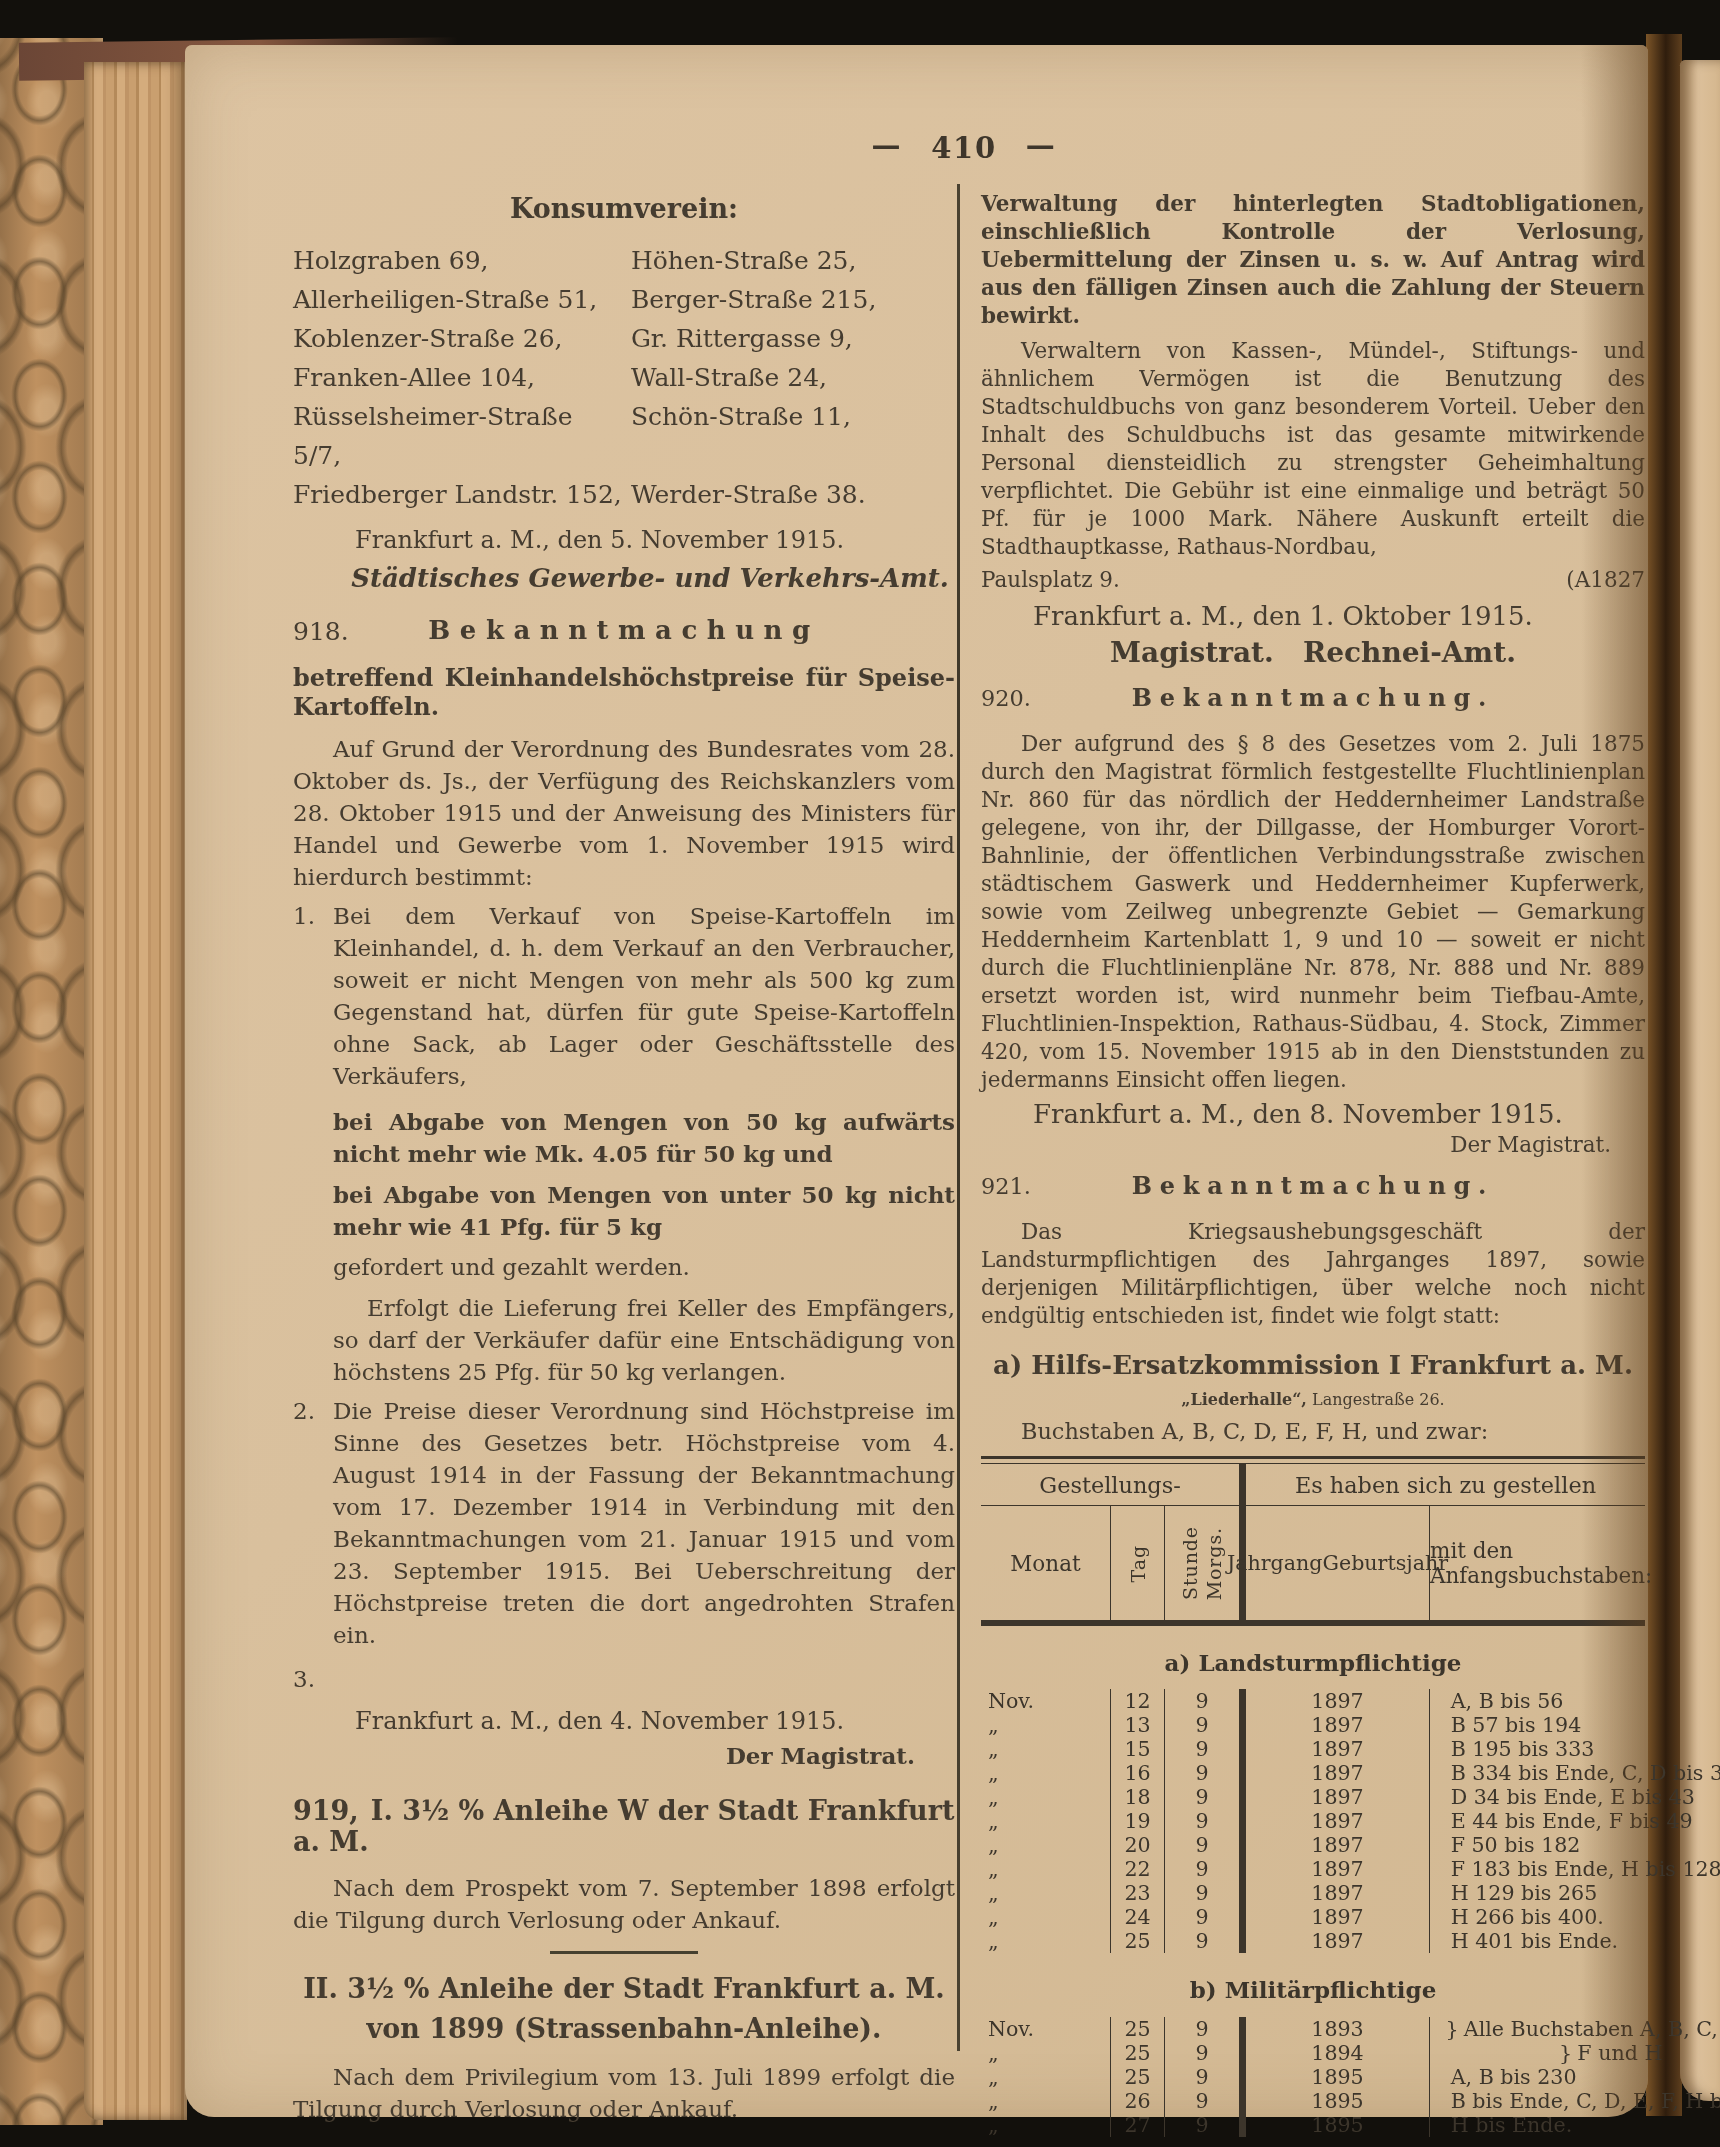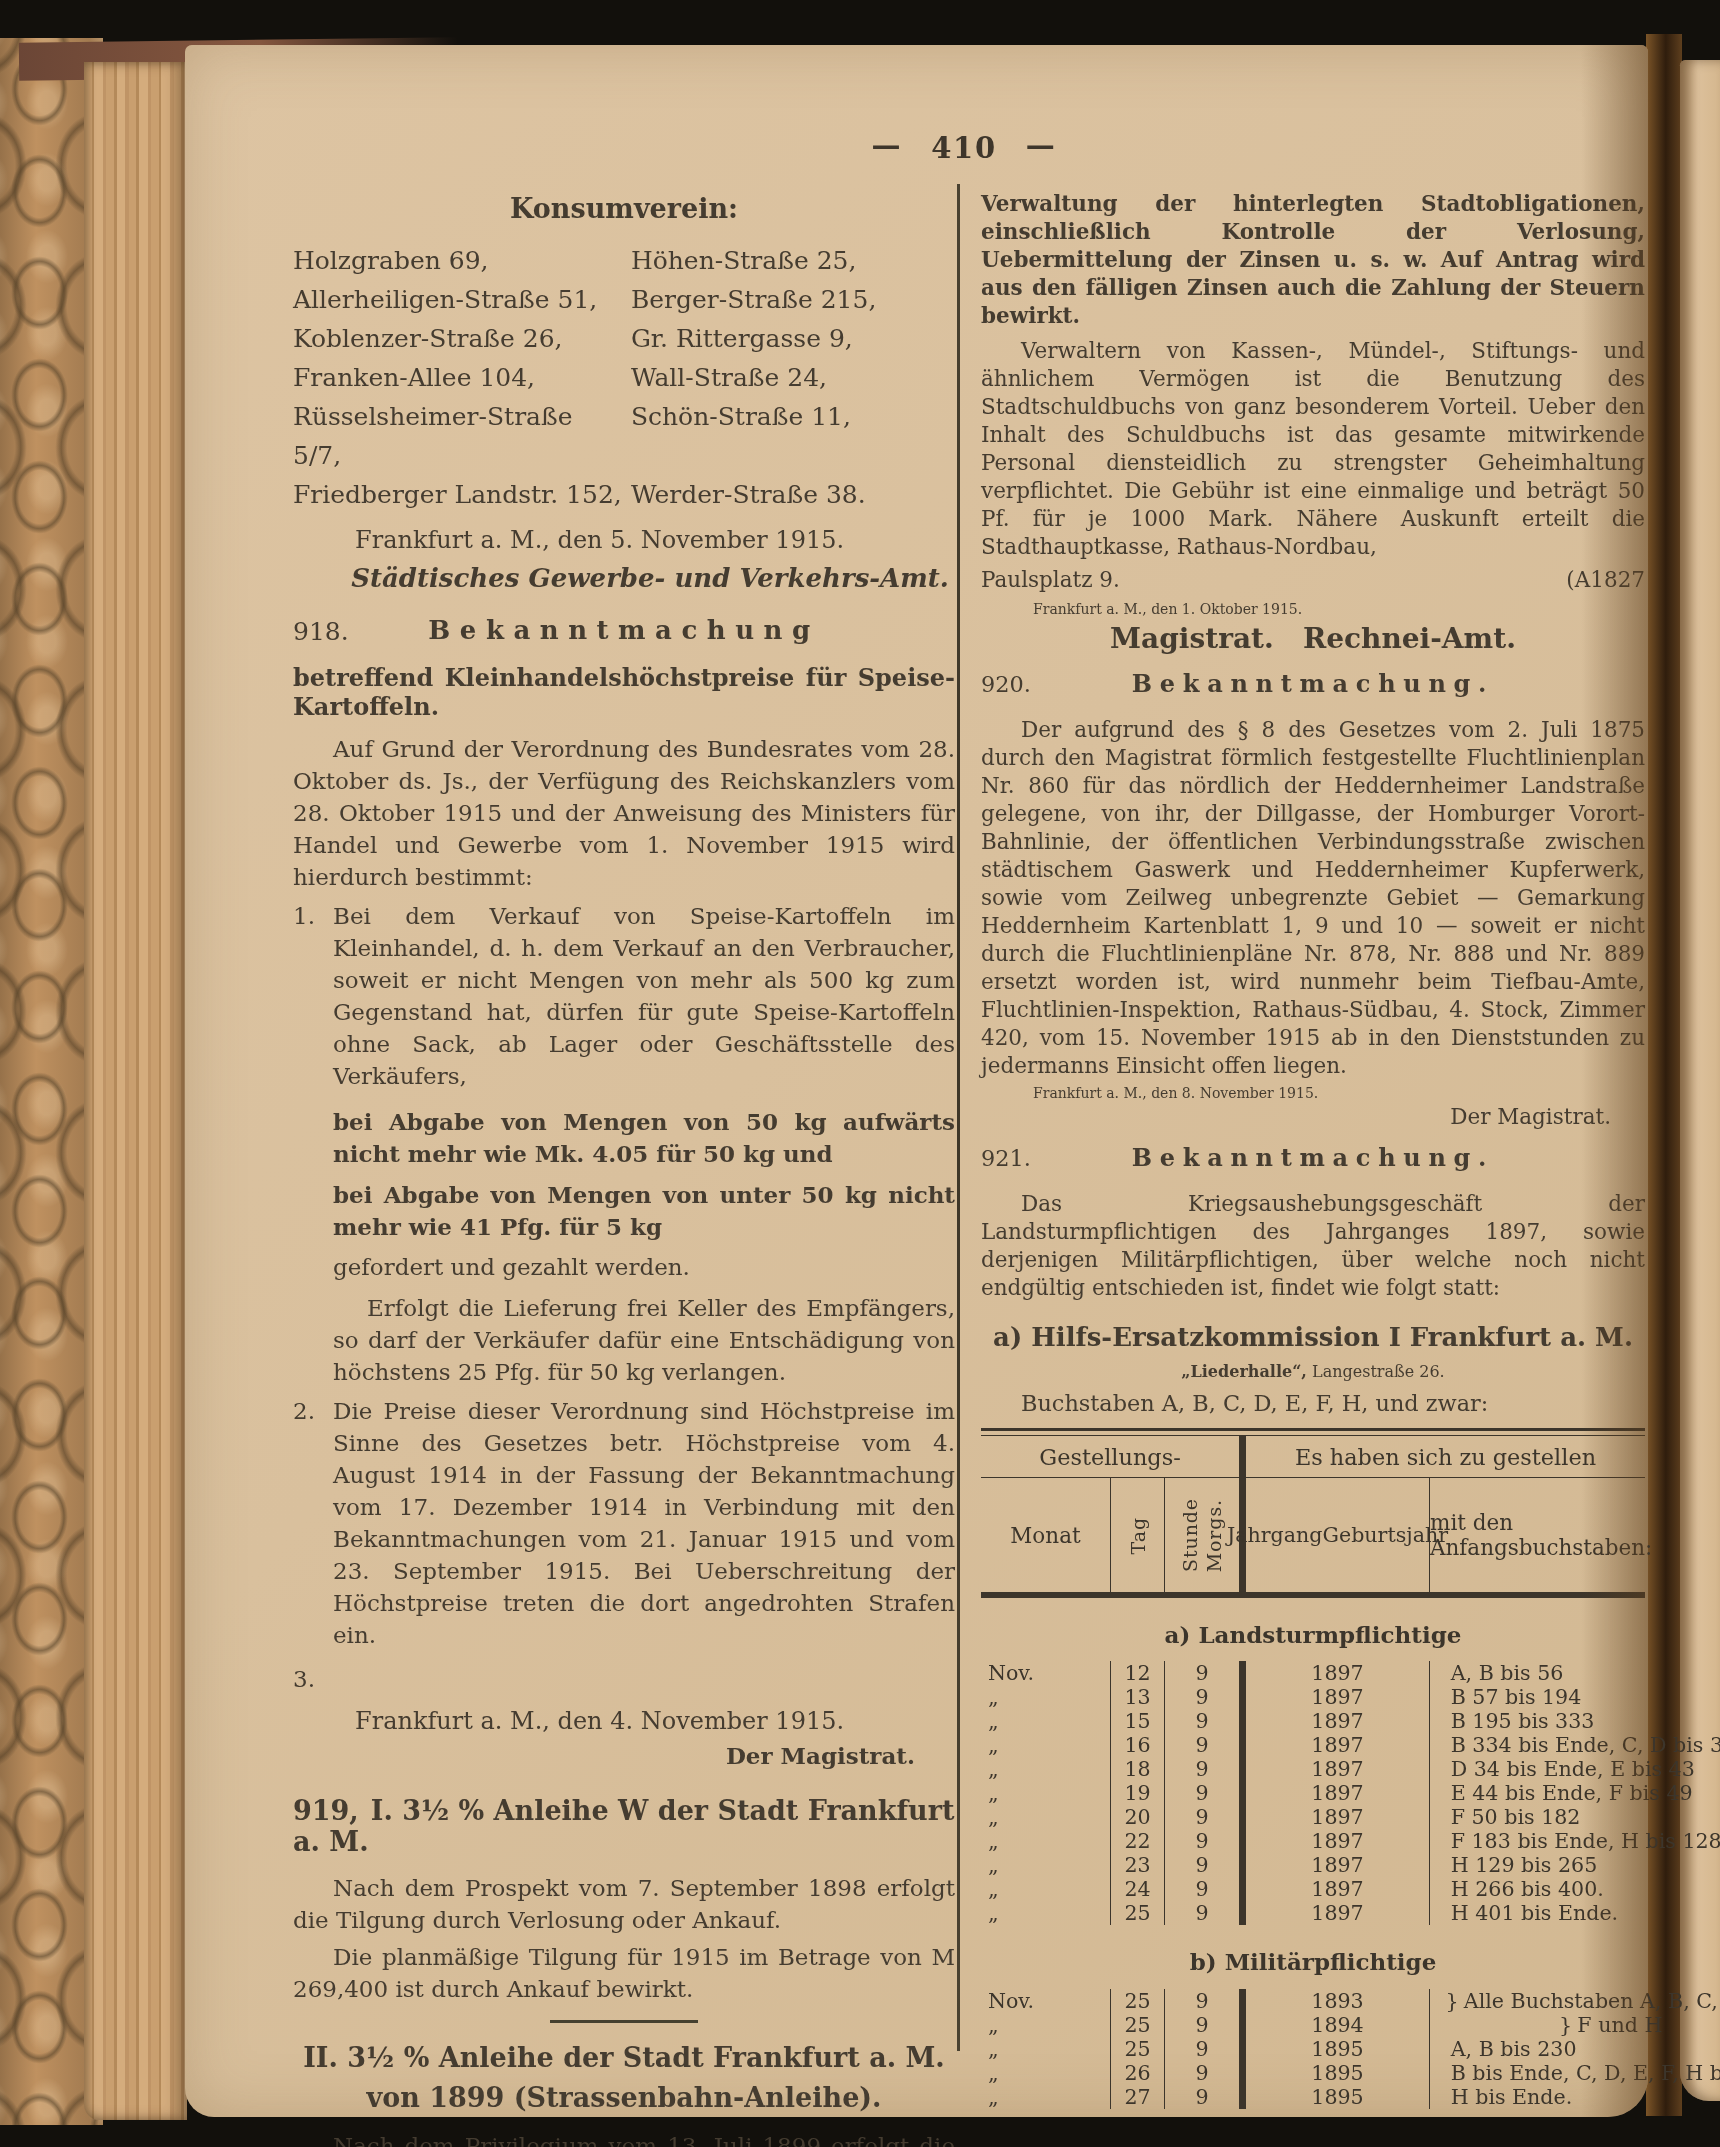--- a/index.html
+++ b/index.html
@@ -67,21 +67,21 @@
   .colL{position:absolute;left:108px;top:148px;width:662px;}
   .colR{position:absolute;left:796px;top:145px;width:664px;}
   .p{font-size:23px;line-height:32px;text-align:justify;margin:0 0 5.2px;}
   .indent{text-indent:40px;}
   .colR .p{font-size:21.5px;line-height:28px;}
   
   .konsum-h{font-size:27px;font-weight:bold;text-align:center;margin:0 0 17px;}
   .addr{display:grid;grid-template-columns:1fr 1fr;font-size:25px;line-height:39px;}
   .addr .r{padding-left:6.9px;}
   .dateline{font-size:24px;margin:12px 0 5.2px 62px;}
-  .colR .dateline{font-size:14px;margin:5.2px 0 3.4px 52px;}
+  .colR .dateline{font-size:26px;margin:5.2px 0 3.4px 52px;}
   .sigC{font-size:26px;font-weight:bold;text-align:center;margin:8.6px 0 22.4px 52px;font-style:italic;}
   .sigR{font-size:23px;font-weight:bold;text-align:right;margin:6.9px 40px 8.6px 0;}
   .colR .sigR{font-size:21.5px;margin:3.4px 34px 6.9px 0;font-weight:normal;}
   
   .sect-head{position:relative;margin:17px 0 10.3px;height:38px;}
   .sect-num{position:absolute;left:0;top:1.7px;font-size:25px;}
   .sect-title{text-align:center;font-weight:bold;font-size:26px;letter-spacing:9.5px;}
   .colR .sect-head{margin:13.8px 0 8.6px;}
   .colR .sect-num{font-size:22.4px;}
   .colR .sect-title{font-size:24px;letter-spacing:7.7px;}
@@ -208,21 +208,20 @@
       <span class="nnum">3.</span>
     </div>
 
     <div class="dateline">Frankfurt a. M., den 4. November 1915.</div>
     <div class="sigR">Der Magistrat.</div>
 
     <div class="anl-head">
       <span class="no">919,</span><span>I. 3½ % Anleihe W der Stadt Frankfurt a. M.</span>
     </div>
     <p class="p indent">Nach dem Prospekt vom 7. September 1898 erfolgt die Tilgung durch Verlosung oder Ankauf.</p>
-    <p class="p indent">Die planmäßige Tilgung für 1915 im Betrage von M 269,400 ist durch Ankauf bewirkt.</p>
 
     <div class="hr"></div>
 
     <div class="anl-head2">
       <div>II. 3½ % Anleihe der Stadt Frankfurt a. M.</div>
       <div>von 1899 (Strassenbahn-Anleihe).</div>
     </div>
     <p class="p indent">Nach dem Privilegium vom 13. Juli 1899 erfolgt die Tilgung durch Verlosung oder Ankauf.</p>
 
   </div>

